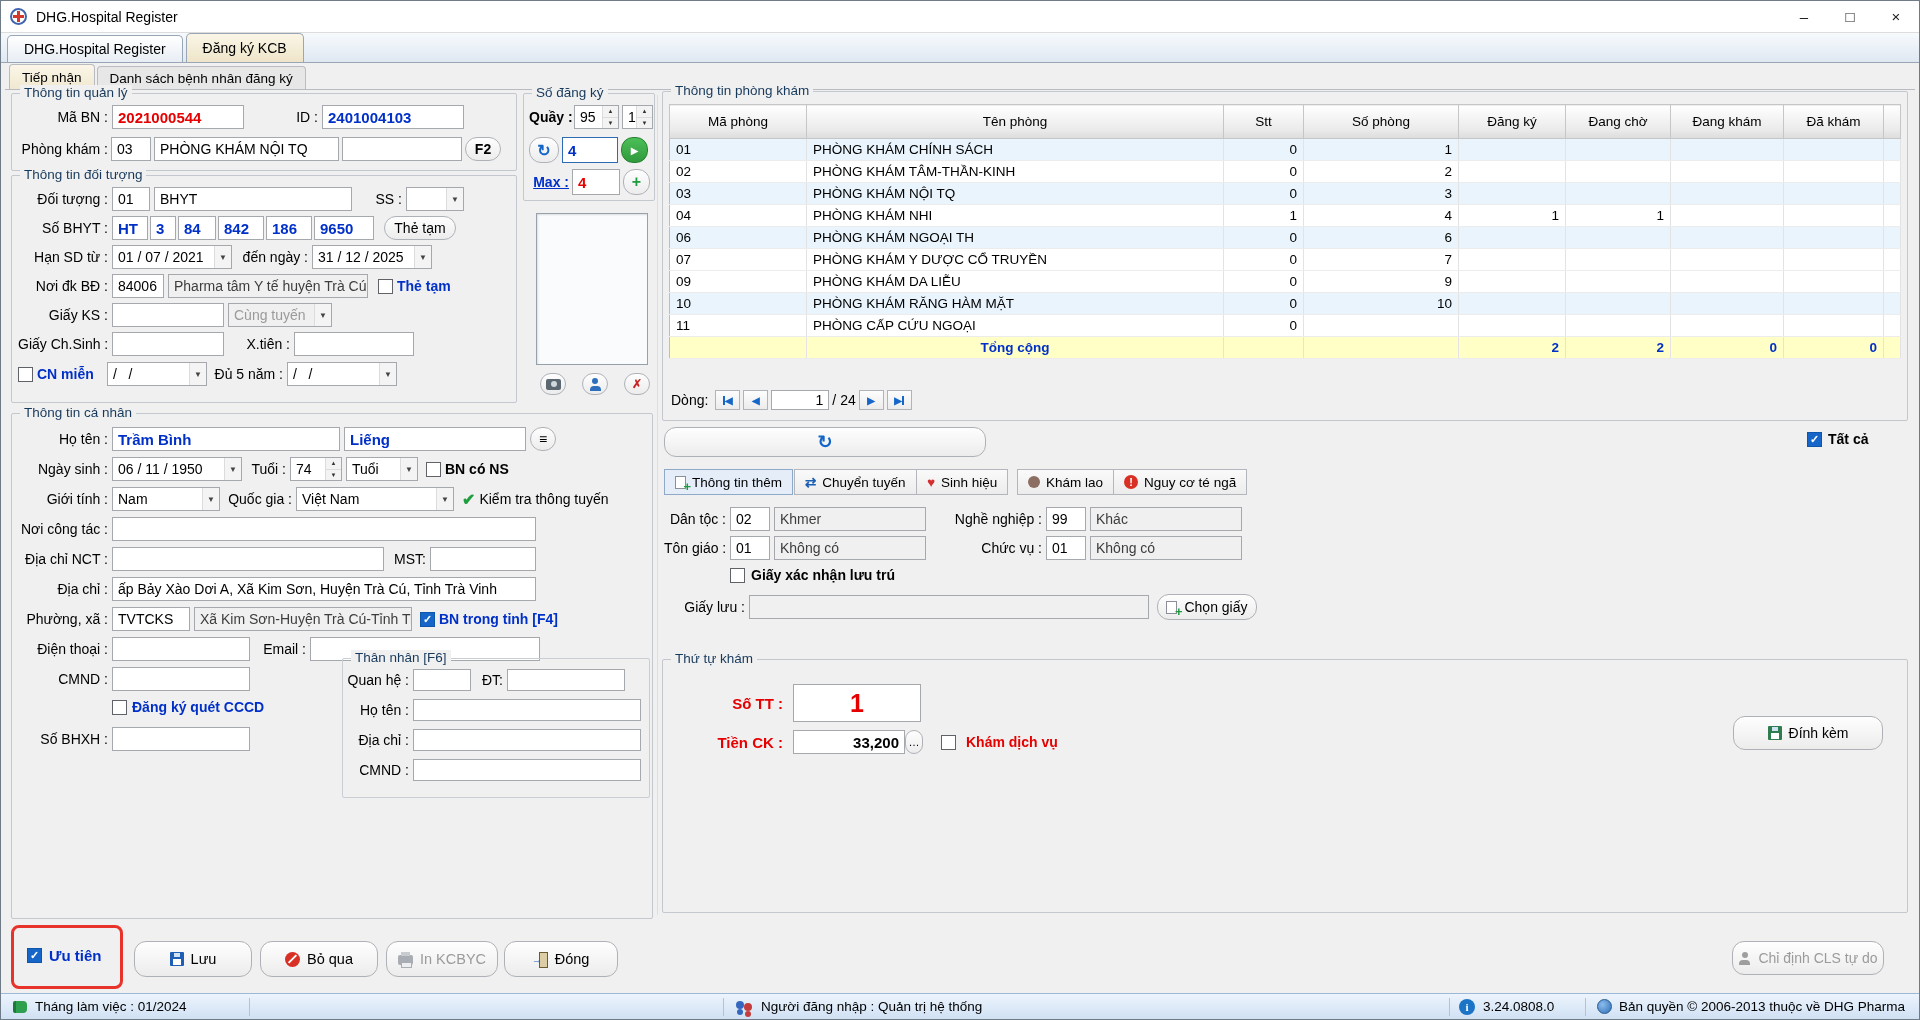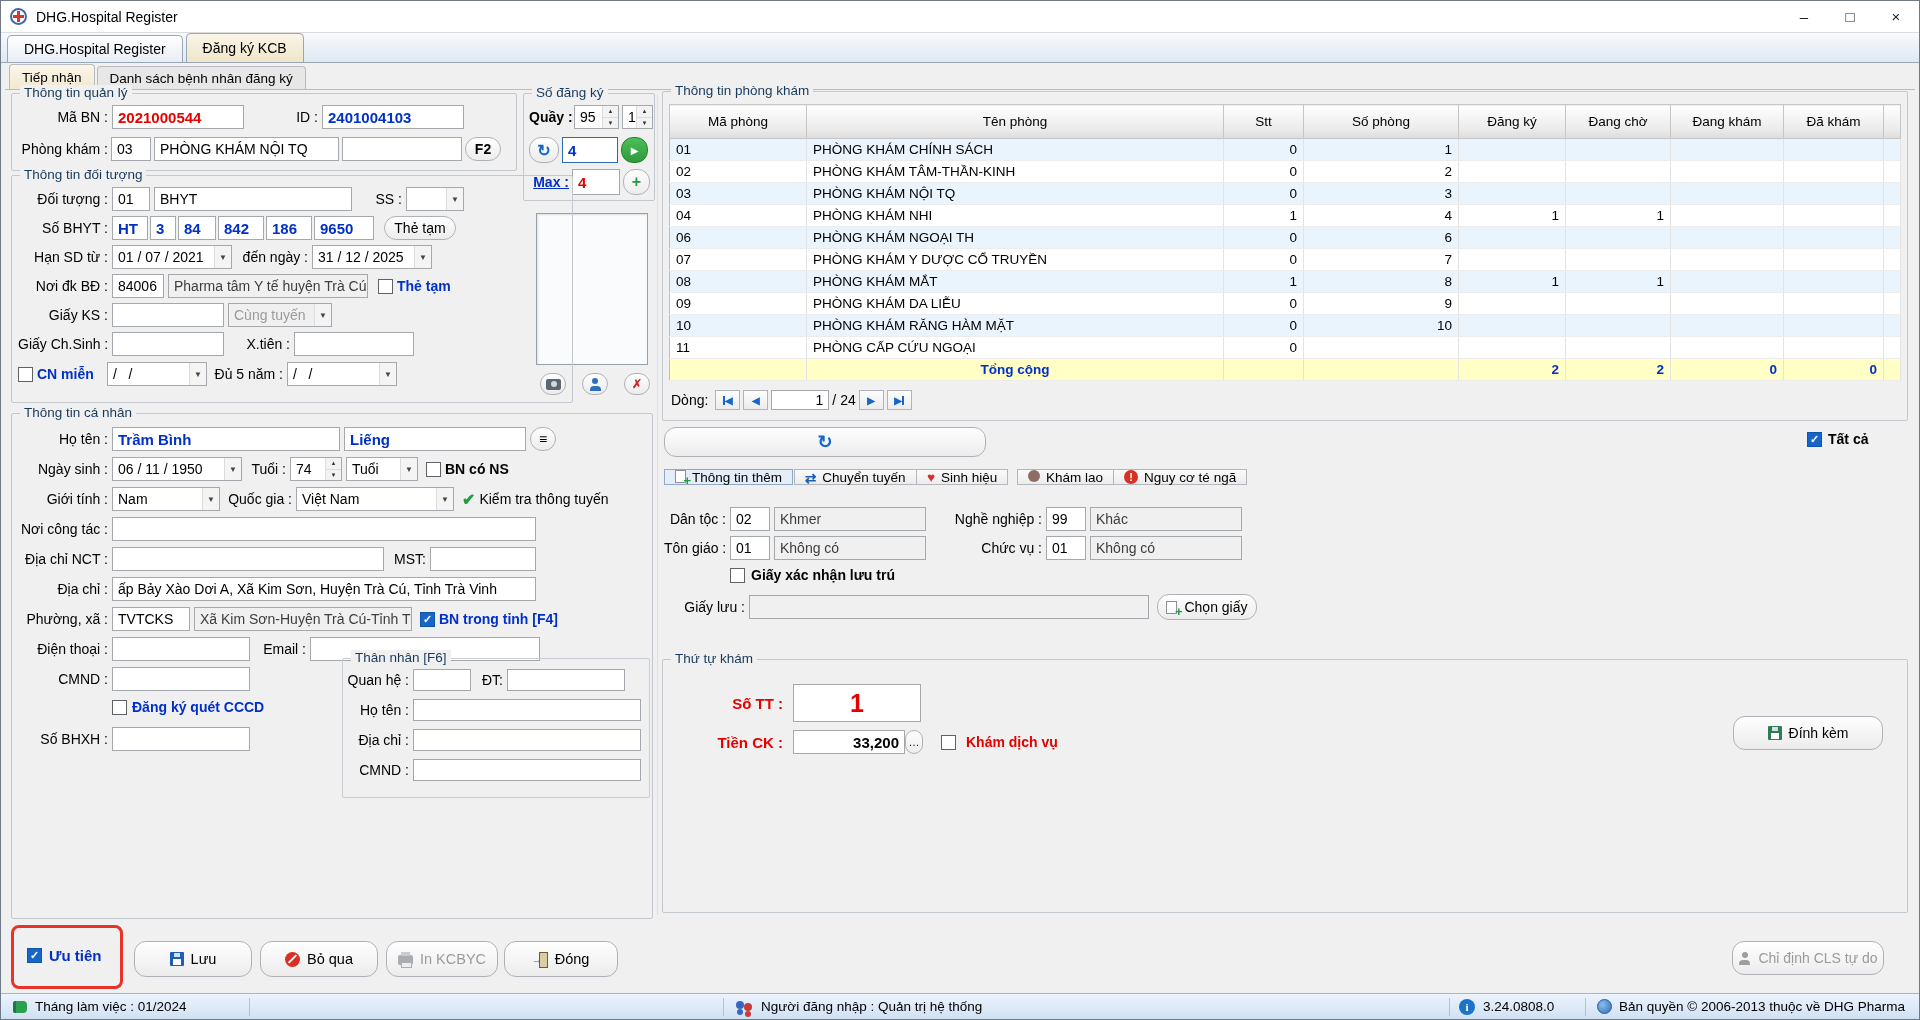--- a/index.html
+++ b/index.html
@@ -39,21 +39,21 @@
 .itab.active{background:linear-gradient(#fbf6e9,#f0e8cf);height:25px}
 .tbl{border-collapse:collapse;table-layout:fixed;background:#fff;border:1px solid #b9bec4}
 .tbl th{border:1px solid #c6c6c6;background:linear-gradient(#ffffff,#eaeaea 75%,#dcdcdc);font-weight:normal;font-size:13.5px;height:34px;padding:0 4px;overflow:hidden;white-space:nowrap}
 .tbl td{border-right:1px solid #e3e3e3;border-bottom:1px solid #ececec;font-size:13.5px;height:22px;padding:0 6px;overflow:hidden;white-space:nowrap}
 .tbl tr.alt td{background:#e9f4fc}
 .tbl td.num{text-align:right}
 .tbl td.center{text-align:center}
 .tbl tr.total td{background:#ffffc6;color:#0030c8;font-weight:bold;border-top:1px solid #cfcfa9}
 .pgbtn{width:25px;height:20px;border:1px solid #b0b4ba;background:linear-gradient(#fdfdfd,#ececec);display:inline-flex;align-items:center;justify-content:center;color:#1566c8;font-size:10px;font-weight:bold;flex:none}
 .pgbtn .bar{width:2px;height:9px;background:#1566c8;display:inline-block}
-.dtab{height:16px;border:1px solid #b3b7bd;background:linear-gradient(#fafafa,#ececec);display:inline-flex;align-items:flex-start;gap:6px;padding:0 10px;font-size:13.5px;position:absolute}
+.dtab{height:26px;border:1px solid #b3b7bd;background:linear-gradient(#fafafa,#ececec);display:inline-flex;align-items:center;gap:6px;padding:0 10px;font-size:13.5px;position:absolute}
 .dtab.active{background:#e4edf8;border-color:#8fa9c8}
 .statusbar{position:absolute;left:0;right:0;top:992px;height:27px;background:linear-gradient(#ecf4fd,#cfe0f3);border-top:1px solid #9db8d6}
 .statusbar .sep{position:absolute;top:4px;bottom:4px;width:1px;background:#aec4dc}
 .photo{border:1px solid #96a1ab;background:#fafbfc;box-shadow:inset 1px 1px 2px rgba(0,0,0,.12)}
 .ic-floppy{width:14px;height:14px;background:#1e5fb5;position:relative;border-radius:1px;flex:none}
 .ic-floppy::before{content:"";position:absolute;left:3px;bottom:1px;width:8px;height:6px;background:#fff}
 .ic-floppy::after{content:"";position:absolute;left:4px;top:1px;width:6px;height:4px;background:#cfe2f3}
 .ic-floppy.green{background:#2f7d4f}
 .ic-noentry{width:15px;height:15px;border-radius:50%;background:#d93025;position:relative;flex:none}
 .ic-noentry::before{content:"";position:absolute;left:2px;top:6.5px;width:11px;height:2px;background:#fff;transform:rotate(-45deg)}
@@ -161,21 +161,21 @@
       <span class="ic-cam"></span>
     </span>
   <span class="btn" style="width:26px;height:22px">
       <span class="ic-person"></span>
     </span>
   <span class="btn" style="width:26px;height:22px;color:#c62828;font-weight:bold;font-size:12px">
       <span>✗</span>
     </span>
 </div>
 
-<div class="grp" style="left:10px;top:174px;width:562px;height:228px">
+<div class="grp" style="left:10px;top:174px;width:506px;height:228px">
   <span class="grp-t">Thông tin đối tượng</span>
   <div class="abs row" style="left:6px;top:11px;gap:4px">
     <span class="fl lbl" style="width:90px">Đối tượng :</span>
     <span class="tb" style="width:38px">01</span>
     <span class="tb" style="width:198px">BHYT</span>
     <span class="fl lbl" style="width:46px">SS :</span>
     <span class="tb combo" style="width:58px">
         <span></span>
         <span class="dd">▼</span>
       </span>
@@ -435,31 +435,20 @@
           <td>07</td>
           <td>PHÒNG KHÁM Y DƯỢC CỔ TRUYỀN</td>
           <td class="num">0</td>
           <td class="num">7</td>
           <td class="num"></td>
           <td class="num"></td>
           <td class="num"></td>
           <td class="num"></td>
           <td class="num"></td>
         </tr>
-        <tr class="alt">
-          <td>08</td>
-          <td>PHÒNG KHÁM MẮT</td>
-          <td class="num">1</td>
-          <td class="num">8</td>
-          <td class="num">1</td>
-          <td class="num">1</td>
-          <td class="num"></td>
-          <td class="num"></td>
-          <td class="num"></td>
-        </tr>
         <tr>
           <td>09</td>
           <td>PHÒNG KHÁM DA LIỄU</td>
           <td class="num">0</td>
           <td class="num">9</td>
           <td class="num"></td>
           <td class="num"></td>
           <td class="num"></td>
           <td class="num"></td>
           <td class="num"></td>

